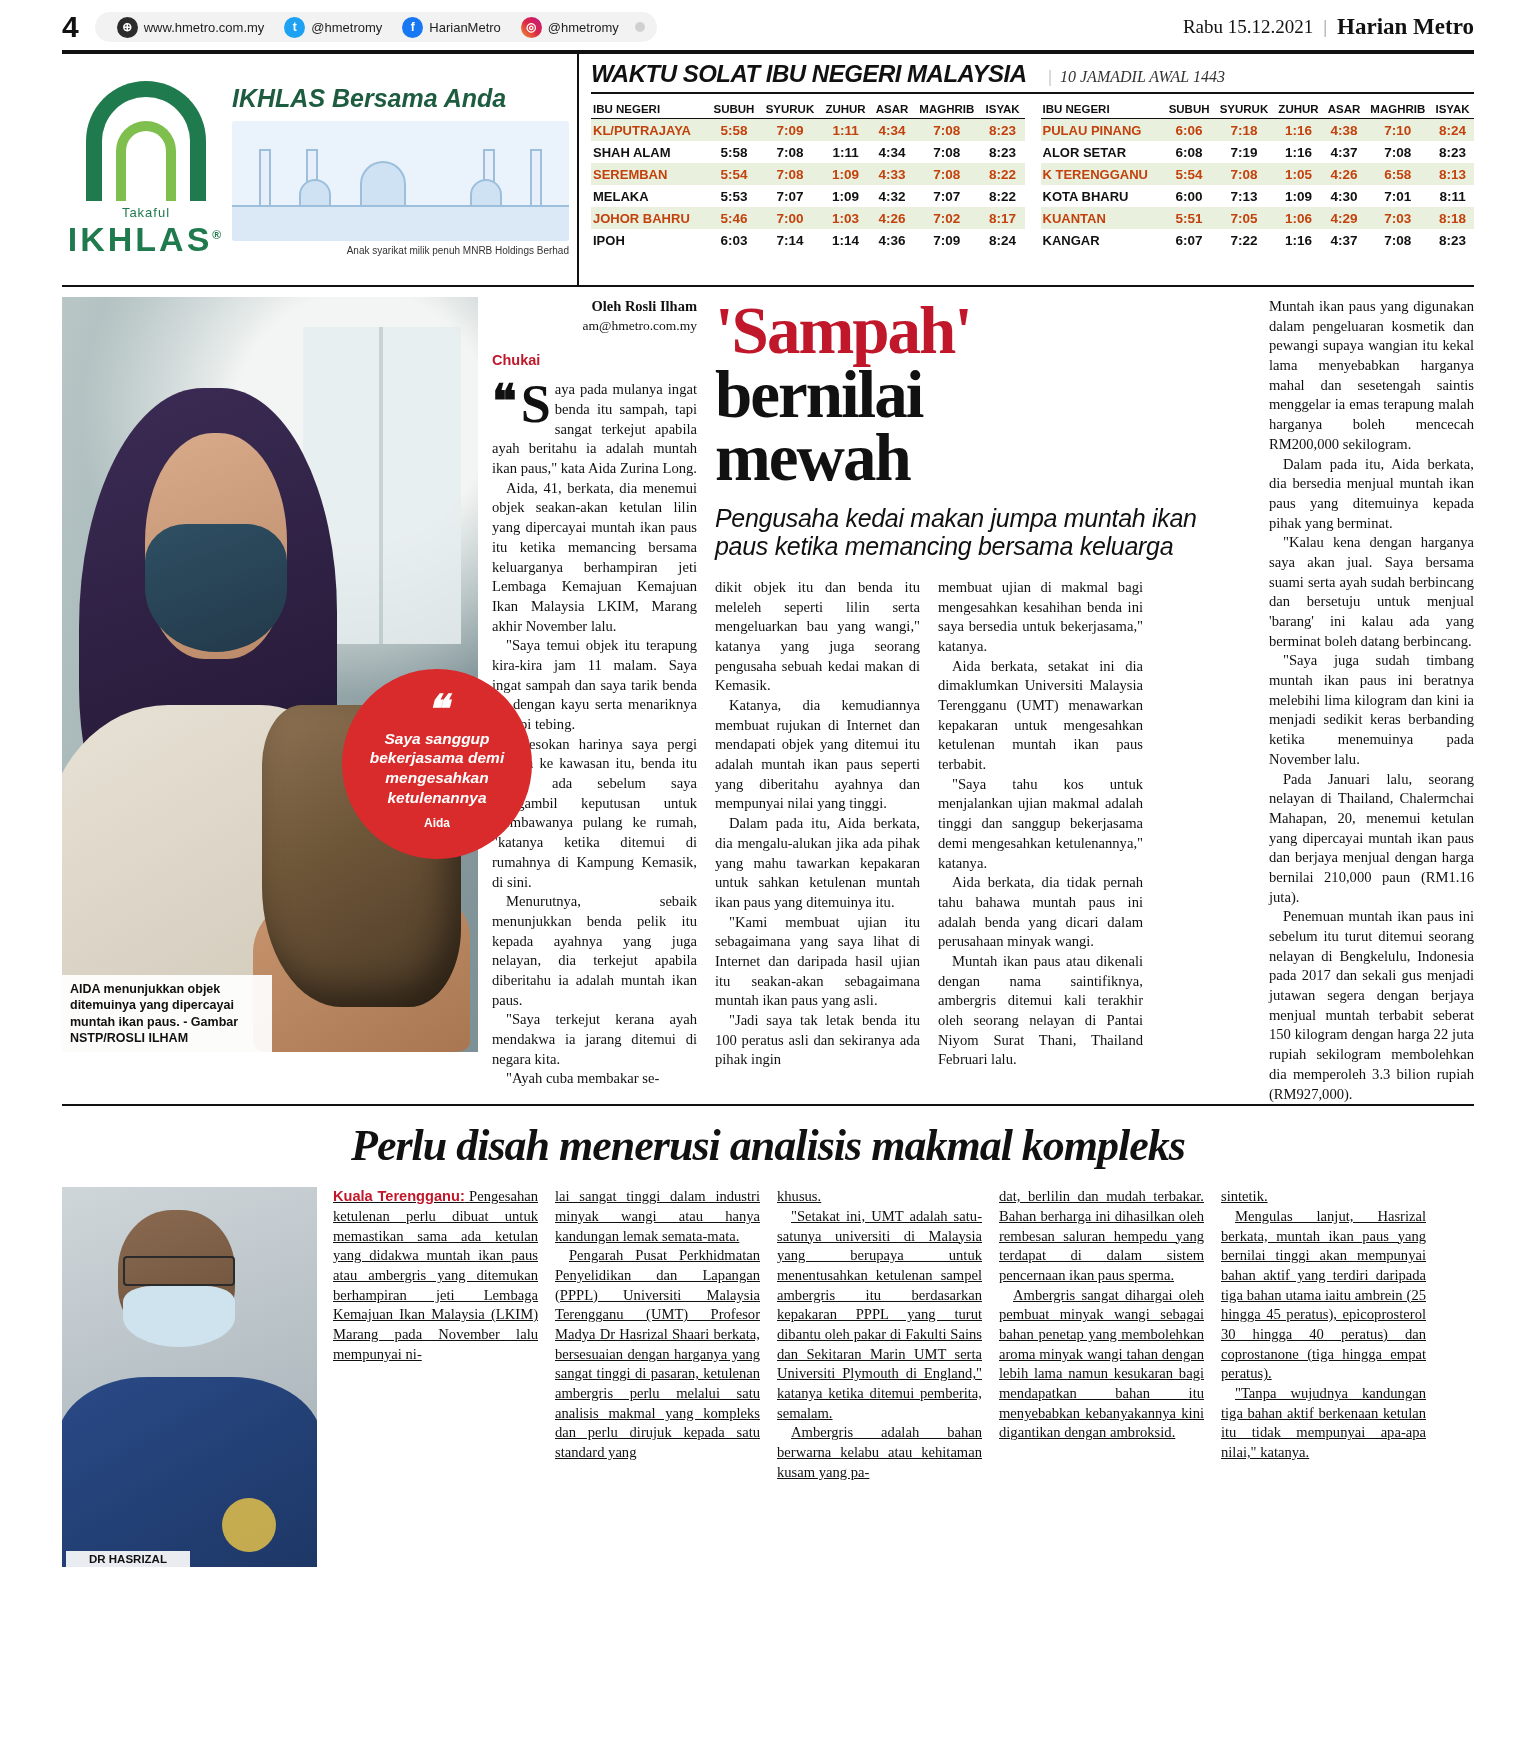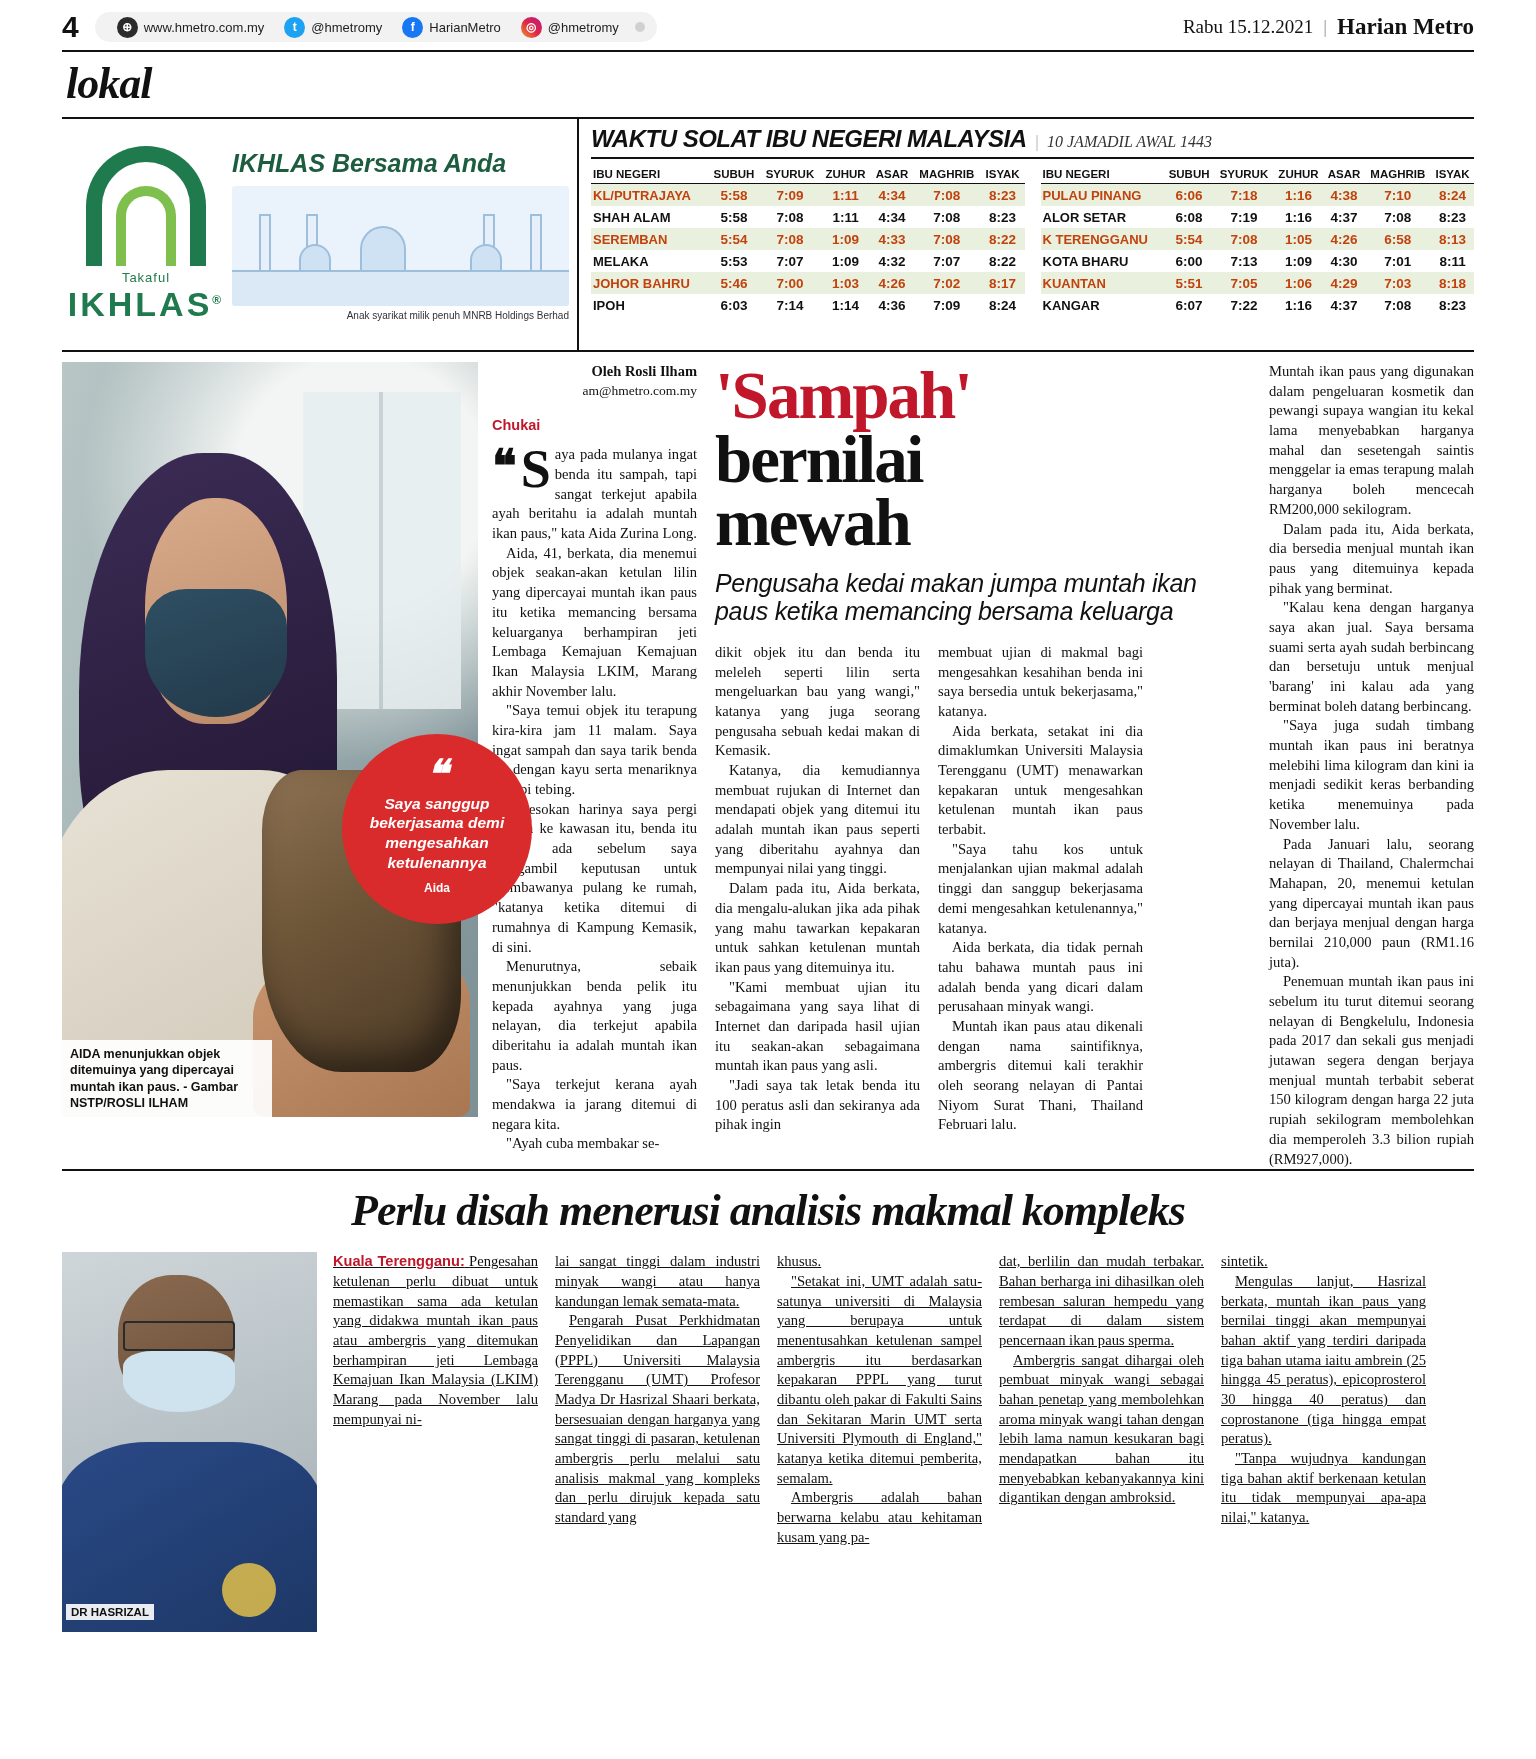--- a/index.html
+++ b/index.html
@@ -55,21 +55,21 @@
   .ikhlas-word sup { font-size:12px; }
   .ikhlas-txt { flex:1; padding-left:6px; }
   .ikhlas-head { font-family:"Liberation Sans", sans-serif; font-weight:bold; font-style:italic; font-size:25px; color:#1d5c3f; }
   .mosque { height:120px; margin-top:8px; position:relative; background:#eaf3fb; border-radius:3px; overflow:hidden; }
   .mosque .dome { position:absolute; bottom:34px; width:46px; height:46px; background:#cfe2f3; border-radius:50% 50% 0 0; border:2px solid #9dbfdc;}
   .mosque .base { position:absolute; bottom:0; left:0; right:0; height:36px; background:#dbe9f6; border-top:2px solid #9dbfdc;}
   .mosque .tower { position:absolute; bottom:0; width:12px; height:92px; background:#e7f0fa; border:2px solid #9dbfdc; }
   .ikhlas-foot { font-family:"Liberation Sans", sans-serif; font-size:10px; text-align:right; color:#333; margin-top:4px; }
 
   .solat { flex:1; border-left:2px solid #111; padding:6px 0 0 12px; }
-  .solat-head { display:flex; align-items:baseline; gap:8px; border-bottom:2px solid #111; padding-bottom:4px; }
+  .solat-head { display:flex; align-items:baseline; gap:21px; border-bottom:2px solid #111; padding-bottom:4px; }
   .solat-title { font-family:"Liberation Sans", sans-serif; font-style:italic; font-weight:bold; font-size:24px; letter-spacing:-0.5px; }
   .solat-sub { font-family:"Liberation Serif", serif; font-style:italic; font-size:16px; color:#333; }
   .solat-sub .bar { color:#aaa; margin-right:8px; }
   .tables { display:flex; gap:16px; margin-top:6px; }
   table.solat-tbl { border-collapse:collapse; width:50%; font-family:"Liberation Sans", sans-serif; }
   table.solat-tbl th {
     font-size:11.5px; font-weight:bold; text-align:center; padding:3px 2px; color:#111;
     border-bottom:1px solid #111;
   }
   table.solat-tbl th.l { text-align:left; }
@@ -166,21 +166,21 @@
     font-size:44px; letter-spacing:-1px; text-align:center; margin:6px 0 16px;
   }
   .b-body { display:flex; gap:16px; }
   .b-photo { width:255px; height:380px; position:relative; overflow:hidden; background:#d8dde0; }
   .bp-bg { position:absolute; inset:0; background:linear-gradient(160deg,#cfd6da,#9fabb1); }
   .bp-head { position:absolute; left:22%; top:6%; width:46%; height:34%; background:linear-gradient(160deg,#8a6a51,#6c5039); border-radius:46% 46% 40% 40%; }
   .bp-mask { position:absolute; left:24%; top:26%; width:44%; height:16%; background:#cfe3ef; border-radius:26% 26% 50% 50%; }
   .bp-glass { position:absolute; left:24%; top:18%; width:44%; height:8%; border:2px solid #2b2b2b; border-radius:4px; }
   .bp-shirt { position:absolute; left:-2%; bottom:0; width:104%; height:50%; background:linear-gradient(150deg,#2a4a87,#1d3766); border-radius:34% 34% 0 0; }
   .bp-badge { position:absolute; right:16%; bottom:4%; width:54px; height:54px; border-radius:50%; background:#e3c04a; opacity:.85; }
-  .bp-cap { position:absolute; left:4px; bottom:12px; background:rgba(255,255,255,.9); font-family:"Liberation Sans", sans-serif; font-weight:bold; font-size:11.5px; padding:2px 5px; }
+  .bp-cap { position:absolute; left:4px; bottom:0; background:rgba(255,255,255,.9); font-family:"Liberation Sans", sans-serif; font-weight:bold; font-size:11.5px; padding:2px 23px; }
   .b-cols { flex:1; display:flex; gap:17px; }
   .bcol { width:205px; font-size:14.6px; line-height:1.35; text-align:justify;text-decoration:underline; }
   .place { color:#c0182a; font-weight:bold; font-family:"Liberation Sans", sans-serif; }
 </style>
 </head>
 <body>
 
 <div class="page">
 
   <div class="masthead">
@@ -205,21 +205,20 @@
       <span class="circ c-dot"></span>
     </div>
     <div class="mh-right">
       <span>Rabu 15.12.2021</span>
       <span class="sep">|</span>
       <span class="brand">Harian Metro</span>
     </div>
   </div>
 
   <div class="rule-top"></div>
-  <div class="section-title">lokal</div>
 
   <div class="strip">
 
     <div class="ikhlas">
       <div class="ikhlas-logo">
         <div class="arch"></div>
         <div class="takaful">Takaful</div>
         <div class="ikhlas-word"><span>IKHLAS</span><sup>®</sup></div>
       </div>
       <div class="ikhlas-txt">

